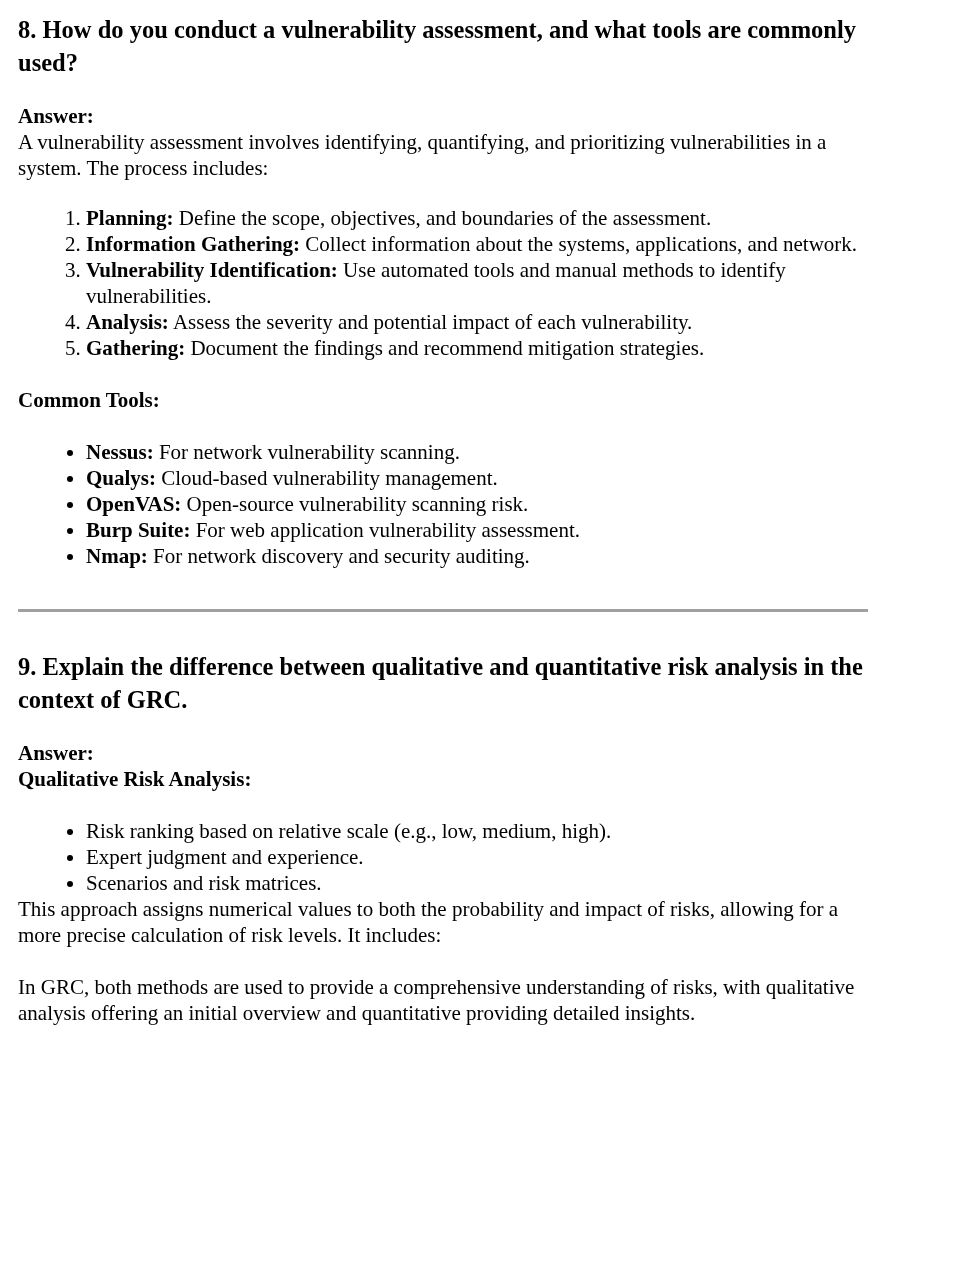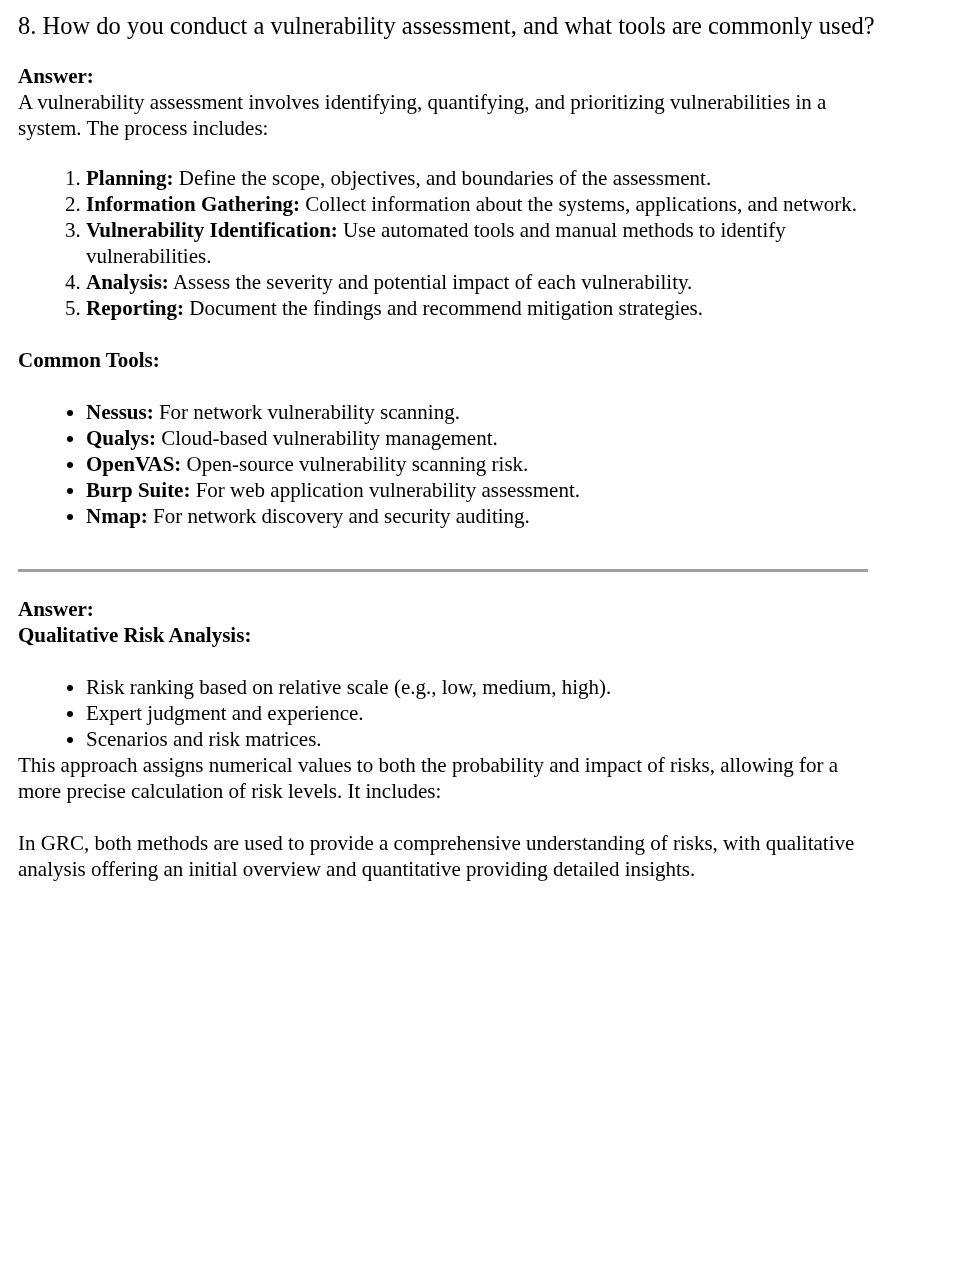--- a/index.html
+++ b/index.html
@@ -16,22 +16,22 @@
       font-size: 21px;
       line-height: 26px;
     }
     .page {
       position: relative;
       padding: 13px 18px 0 18px;
       width: 860px;
     }
     h2 {
       font-size: 24.5px;
-      line-height: 26px;
-      font-weight: normal;
+      line-height: 33px;
+      font-weight: bold;
       margin: 0;
     }
     p {
       margin: 0;
     }
     .q8-title { margin-top: 0; }
     .answer-label { font-weight: bold; margin-top: 24px; }
     .bold-label { font-weight: bold; }
     ol, ul {
       margin: 0;
@@ -68,37 +68,38 @@
   <section>
     <h2 class="q8-title">8. How do you conduct a vulnerability assessment, and what tools are commonly used?</h2>
     <p class="answer-label">Answer:</p>
     <p>A vulnerability assessment involves identifying, quantifying, and prioritizing vulnerabilities in a system. The process includes:</p>
 
     <ol>
       <li><span class="strong">Planning:</span><span> Define the scope, objectives, and boundaries of the assessment.</span></li>
       <li><span class="strong">Information Gathering:</span><span> Collect information about the systems, applications, and network.</span></li>
       <li><span class="strong">Vulnerability Identification:</span><span> Use automated tools and manual methods to identify vulnerabilities.</span></li>
       <li><span class="strong">Analysis:</span><span> Assess the severity and potential impact of each vulnerability.</span></li>
-      <li><span class="strong">Reporting:</span><span> Document the findings and recommend mitigation strategies.</span></li>
+      <li><span class="strong">Gathering:</span><span> Document the findings and recommend mitigation strategies.</span></li>
     </ol>
 
     <p class="section-heading">Common Tools:</p>
 
     <ul class="tools-list">
       <li><span class="strong">Nessus:</span><span> For network vulnerability scanning.</span></li>
       <li><span class="strong">Qualys:</span><span> Cloud-based vulnerability management.</span></li>
       <li><span class="strong">OpenVAS:</span><span> Open-source vulnerability scanning risk.</span></li>
       <li><span class="strong">Burp Suite:</span><span> For web application vulnerability assessment.</span></li>
       <li><span class="strong">Nmap:</span><span> For network discovery and security auditing.</span></li>
     </ul>
   </section>
 
   <hr class="rule">
 
   <section>
+    <h2 class="q9-title">9. Explain the difference between qualitative and quantitative risk analysis in the context of GRC.</h2>
     <p class="q9-answer">Answer:</p>
 
     <p class="bold-label">Qualitative Risk Analysis:</p>
     <ul class="list-gap">
       <li>Risk ranking based on relative scale (e.g., low, medium, high).</li>
       <li>Expert judgment and experience.</li>
       <li>Scenarios and risk matrices.</li>
     </ul>
 
     <p>This approach assigns numerical values to both the probability and impact of risks, allowing for a more precise calculation of risk levels. It includes:</p>

